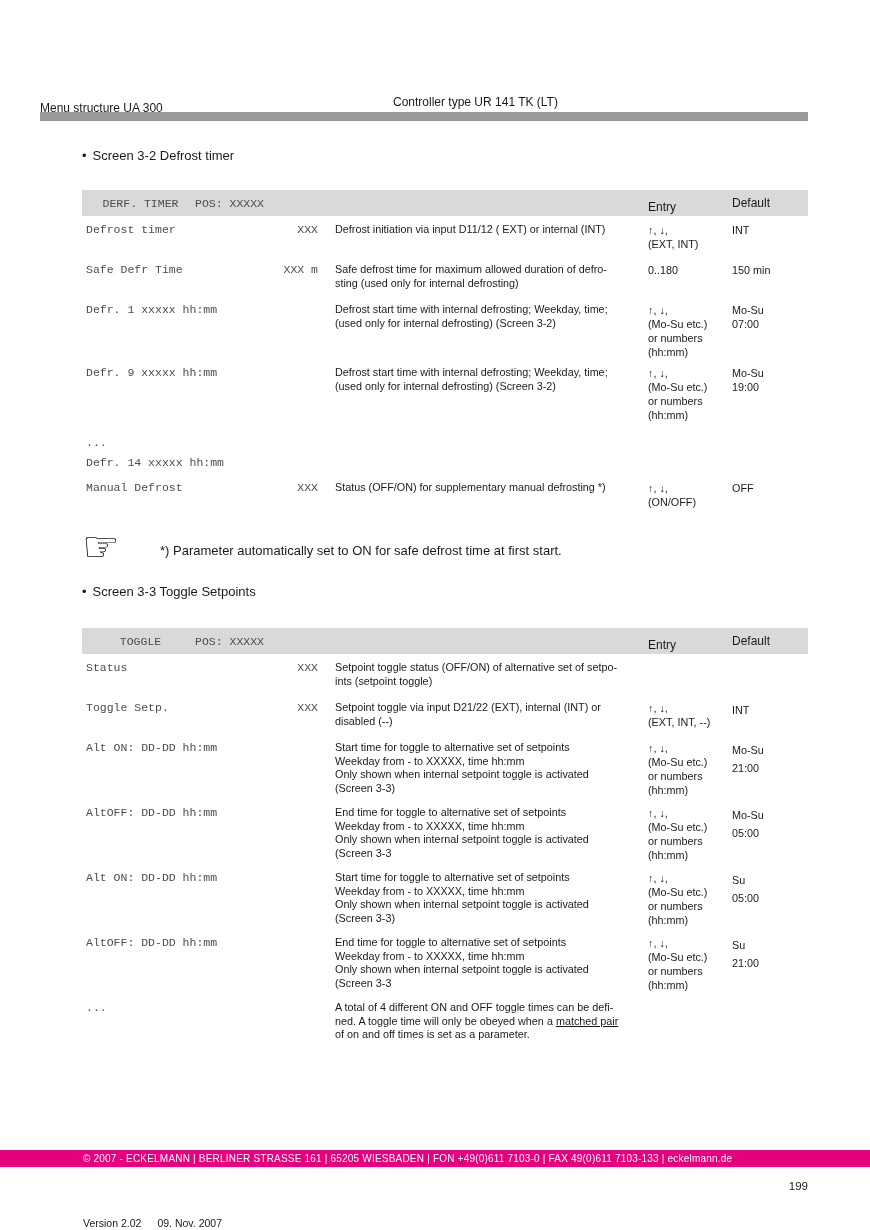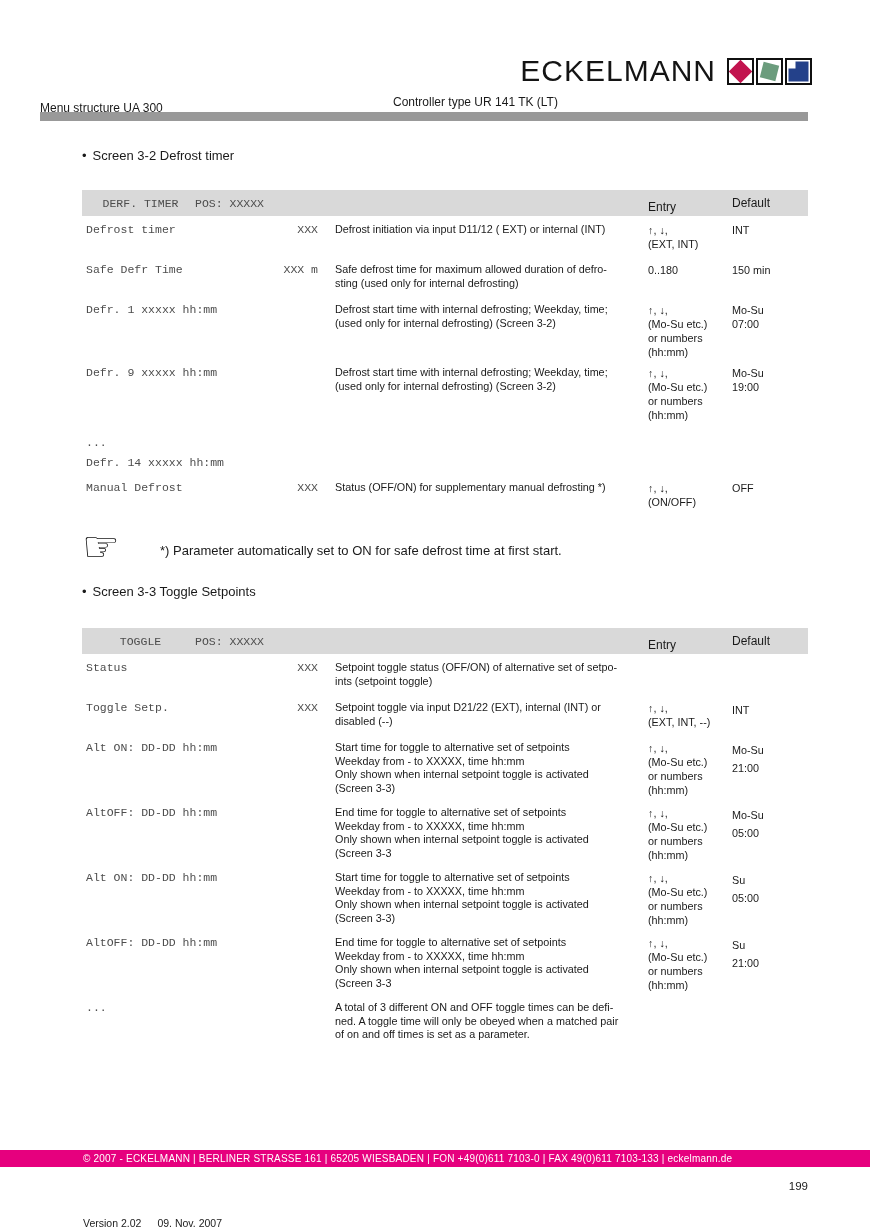--- a/index.html
+++ b/index.html
@@ -40,60 +40,40 @@
   .t-row { display:grid; grid-template-columns:150px 86px 327px 80px 83px;
            padding-top:7px; box-sizing:border-box; }
   .cell-name  { font-family:"Liberation Mono", monospace; font-size:11.5px; color:#4d4d4d;
                 padding-left:4px; box-sizing:border-box; white-space:pre; }
   .cell-value { font-family:"Liberation Mono", monospace; font-size:11.5px; color:#4d4d4d;
                 text-align:right; white-space:pre; }
   .cell-desc    { font-size:10.8px; line-height:13.5px; padding-left:17px; box-sizing:border-box; white-space:pre; }
   .cell-entry   { font-size:10.8px; line-height:14px;  padding-left:3px;  box-sizing:border-box; white-space:pre; }
   .cell-default { font-size:10.8px; line-height:14px;  padding-left:7px;  box-sizing:border-box; white-space:pre; }
   #table2 .cell-default { line-height:18px; }
-  .u-seg { }
+  .u-seg { text-decoration:underline; }
 
   
   .note-icon { position:absolute; left:82px; top:526px; font-size:42px; line-height:42px;
                font-family:"DejaVu Sans", sans-serif; color:#111; }
   .note-text { position:absolute; left:160px; top:543px; font-size:13px; }
 
   
   .footer-bar { position:absolute; left:0; top:1150px; width:870px; height:17px;
                 background:#e6007e; display:flex; align-items:center; }
   .footer-bar-text { color:#ffffff; font-size:10px; margin-left:83px; letter-spacing:0.2px; }
   .version-line { position:absolute; left:83px; top:1217px; font-size:10.5px; color:#222; }
   .version-date { margin-left:16px; }
   .page-number { position:absolute; left:708px; top:1180px; width:100px; text-align:right; font-size:11.5px; }
 </style>
 </head>
 <body>
 
 <div class="page">
 
-  <div class="logo">
-    <span class="logo-text">ECKELMANN</span>
-    <span class="logo-boxes">
-      <span class="logo-box">
-        <svg width="23" height="23" viewBox="0 0 23 23">
-          <rect x="3.2" y="3.2" width="16.6" height="16.6" fill="#c2134e" transform="rotate(45 11.5 11.5)"></rect>
-        </svg>
-      </span>
-      <span class="logo-box">
-        <svg width="23" height="23" viewBox="0 0 23 23">
-          <rect x="3.5" y="3.5" width="16" height="16" fill="#6b9c7d" transform="rotate(14 11.5 11.5)"></rect>
-        </svg>
-      </span>
-      <span class="logo-box">
-        <svg width="23" height="23" viewBox="0 0 23 23">
-          <polygon points="8.5,1.5 21.5,1.5 21.5,21.5 1.5,21.5 1.5,8.5 8.5,8.5" fill="#24418a"></polygon>
-        </svg>
-      </span>
-    </span>
-  </div>
 
   <div class="header-left">Menu structure UA 300</div>
   <div class="header-right">Controller type UR 141 TK (LT)</div>
   <div class="header-bar"></div>
 
   <div class="bullet-line" id="bullet1">
     <span class="bullet-dot">•</span><span>Screen 3-2 Defrost timer</span>
   </div>
 
   <div class="tbl" id="table1">
@@ -252,21 +232,21 @@
       <span class="cell-entry">↑, ↓,
 (Mo-Su etc.)
 or numbers
 (hh:mm)</span>
       <span class="cell-default">Su
 21:00</span>
     </div>
     <div class="t-row" style="min-height:60px">
       <span class="cell-name">...</span>
       <span class="cell-value"></span>
-      <span class="cell-desc"><span>A total of 3 different ON and OFF toggle times can be defi-
+      <span class="cell-desc"><span>A total of 4 different ON and OFF toggle times can be defi-
 ned. A toggle time will only be obeyed when a </span><span class="u-seg">matched pair</span><span>
 of on and off times is set as a parameter.</span></span>
       <span class="cell-entry"></span>
       <span class="cell-default"></span>
     </div>
   </div>
 
   <div class="footer-bar">
     <span class="footer-bar-text">© 2007 - ECKELMANN | BERLINER STRASSE 161 | 65205 WIESBADEN | FON +49(0)611 7103-0 | FAX 49(0)611 7103-133 | eckelmann.de</span>
   </div>

